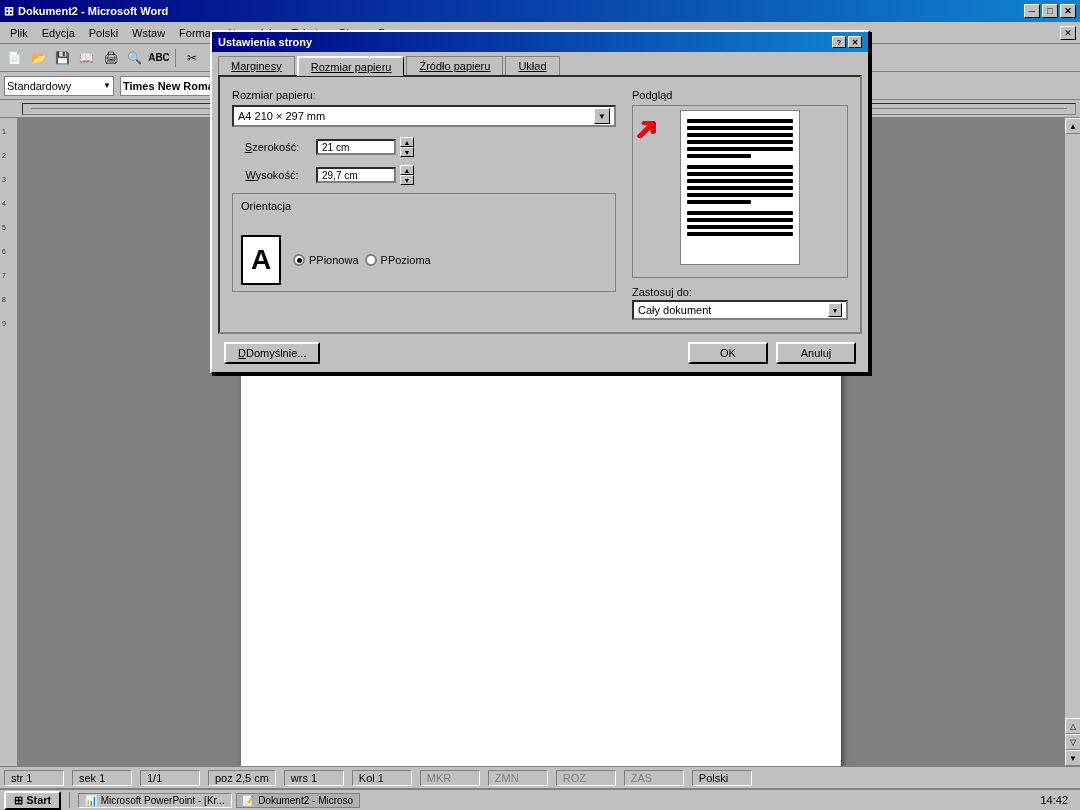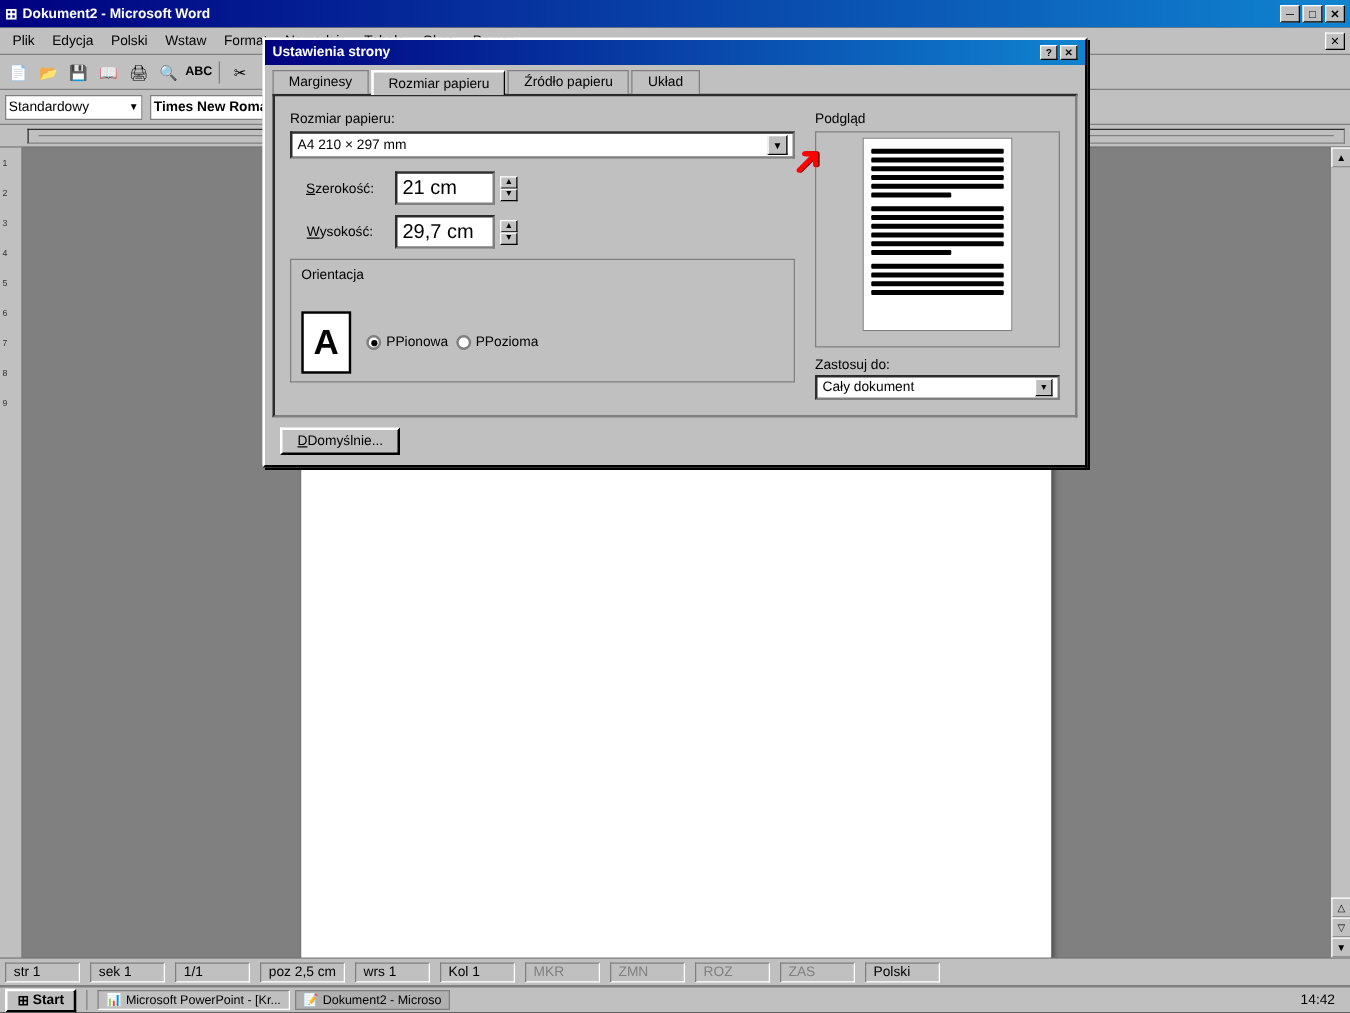--- a/index.html
+++ b/index.html
@@ -302,20 +302,21 @@
     }
     .dialog-tab.active {
       background: #c0c0c0;
       border-top: 2px solid #fff;
       border-left: 2px solid #fff;
       border-right: 1px solid #000;
       z-index: 2;
       margin-bottom: -1px;
     }
     .dialog-tab .underline {
+      text-decoration: underline;
     }
 
     
     #dialog-content {
       background: #c0c0c0;
       border: 2px inset #808080;
       margin: 0 6px;
       padding: 12px;
       display: flex;
       gap: 16px;
@@ -356,25 +357,25 @@
     .spin-group {
       display: flex;
       align-items: center;
       gap: 4px;
       margin-bottom: 8px;
       text-align: center;
     }
     .spin-label { width: 80px; font-size: 11px; }
     .spin-label .underline { text-decoration: underline; }
     .spin-input {
-      width: 80px; height: 27px;
+      width: 80px; height: 16px;
       background: white;
       border: 2px inset #808080;
       display: flex; align-items: center;
-      padding: 0 4px; font-size: 16px;
+      padding: 0 4px; font-size: 10px;
     }
     .spin-btns {
       display: flex; flex-direction: column;
     }
     .spin-btn {
       width: 14px; height: 10px;
       background: #c0c0c0;
       border: 1px solid #fff;
       border-right-color: #000;
       border-bottom-color: #000;
@@ -415,21 +416,21 @@
       cursor: pointer;
     }
     .radio-btn.checked::after {
       content: '';
       width: 5px; height: 5px;
       border-radius: 50%;
       background: #000;
     }
 
     
-    #dialog-right { width: 196px; }
+    #dialog-right { width: 216px; }
     .preview-box {
       border: 1px solid #808080;
       padding: 4px;
       background: #c0c0c0;
     }
     .preview-title { font-size: 11px; margin-bottom: 4px; }
     .preview-page {
       background: white;
       width: 120px;
       height: 155px;
@@ -778,18 +779,22 @@
         </div>
       </div>
 
     </div>
 
     <div id="dialog-buttons">
       <div class="dlg-btn">
         <span class="underline">D</span>
           <span style="text-decoration:none;">Domyślnie...</span>
       </div>
+      <div style="display:flex;gap:8px;">
+        <div class="dlg-btn">OK</div>
+        <div class="dlg-btn">Anuluj</div>
+      </div>
     </div>
 
     <div id="red-arrow" style="position: absolute; top: 78px; right: 210px; font-size: 32px; color: red; transform: rotate(-45deg); pointer-events: none; z-index: 300; text-shadow: rgb(128, 0, 0) 1px 1px 0px;">➜</div>
 
   </div>
 </div>
 
 </body></html>

